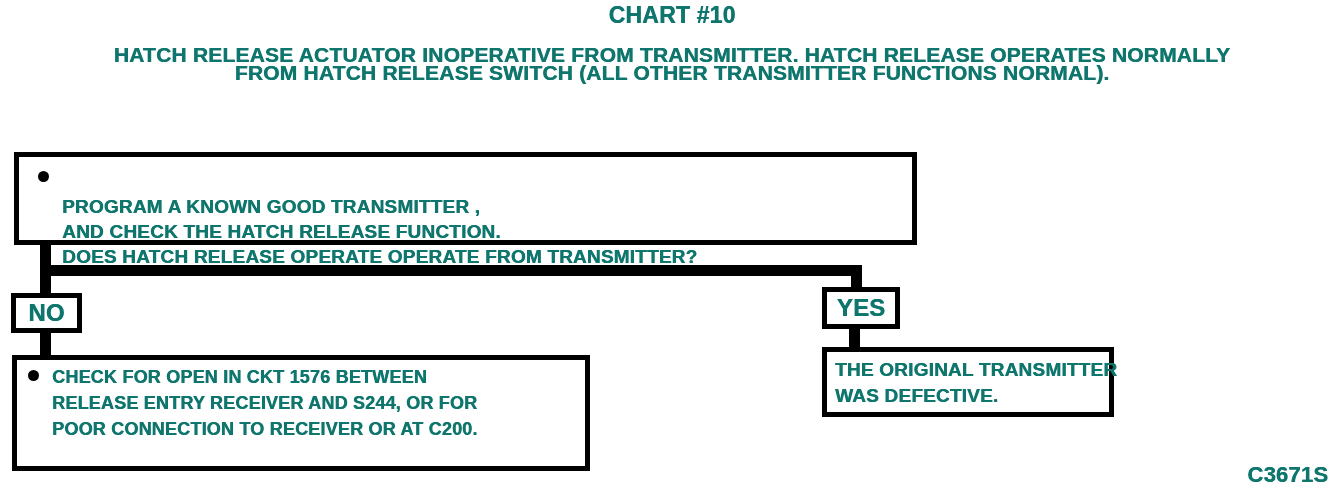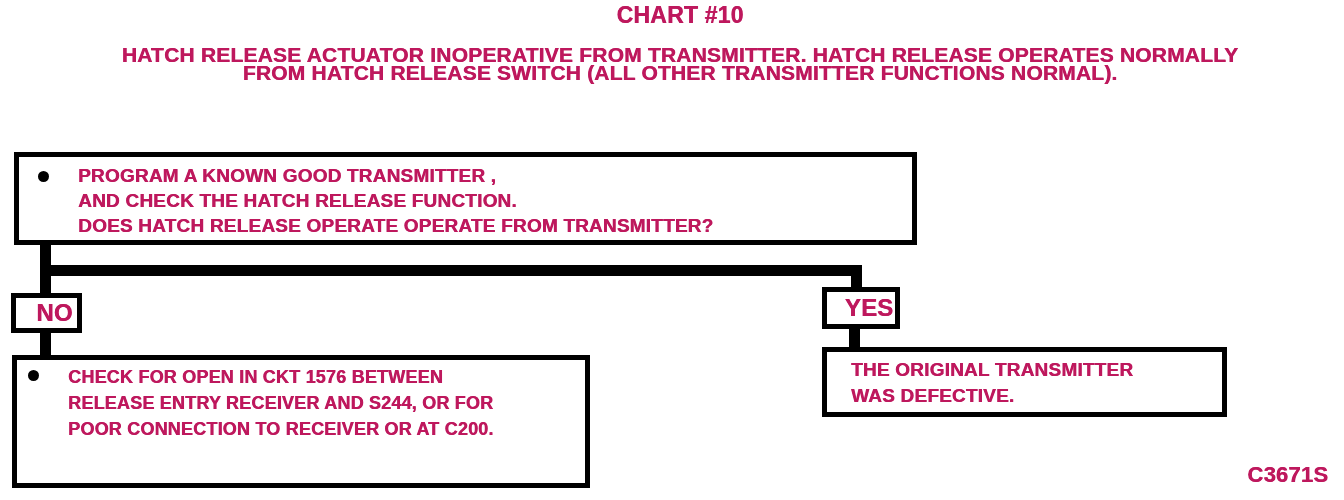--- a/index.html
+++ b/index.html
@@ -11,25 +11,24 @@
     position: relative;
     width: 1344px;
     height: 500px;
     background: #ffffff;
     font-family: "Liberation Sans", sans-serif;
     color: #000000;
     overflow: hidden;
   }
   .ink {
     font-weight: 700;
-    color: #be185d;
+    color: #0f766e;
     text-shadow: 0.5px 0 currentColor; 
     letter-spacing: 0.2px;
     white-space: nowrap;
-    padding-left: 16px;
   }
   .chart-title {
     position: absolute;
     top: 3px; left: 0; right: 0;
     text-align: center;
     font-size: 23px;
     line-height: 25px;
   }
   .subtitle-1 {
     position: absolute;
@@ -45,21 +44,21 @@
     font-size: 21px;
     line-height: 25px;
   }
   .box {
     position: absolute;
     box-sizing: border-box;
     border: 5px solid #000;
     background: #fff;
   }
   .question-box { left: 14px; top: 152px; width: 903px; height: 93px; }
-  .question-box .lines { padding: 6px 8px 0 43px; }
+  .question-box .lines { padding: 6px 8px 0 43px; margin-top: 31px; }
   .question-box .line { font-size: 19px; line-height: 25px; }
 
   .bullet {
     position: absolute;
     width: 11px; height: 11px;
     border-radius: 50%;
     background: #000;
   }
   .question-box .bullet { left: 19px; top: 14px; }
 
@@ -75,26 +74,26 @@
 
   .label-box {
     display: flex;
     align-items: center;
     justify-content: center;
   }
   .no-box  { left: 11px;  top: 293px; width: 71px; height: 40px; }
   .yes-box { left: 822px; top: 287px; width: 78px; height: 42px; }
   .label-box .branch-label { font-size: 24px; line-height: 24px; }
 
-  .no-result-box { left: 12px; top: 355px; width: 578px; height: 133px; }
+  .no-result-box { left: 12px; top: 355px; width: 578px; height: 116px; }
   .no-result-box .lines { padding: 4px 6px 0 35px; }
   .no-result-box .line { font-size: 18px; line-height: 26px; }
   .no-result-box .bullet { left: 11px; top: 10px; }
 
-  .yes-result-box { left: 822px; top: 347px; width: 405px; height: 70px; }
+  .yes-result-box { left: 822px; top: 347px; width: 292px; height: 70px; }
   .yes-result-box .lines { padding: 5px 6px 0 8px; }
   .yes-result-box .line { font-size: 19px; line-height: 26px; }
 
   .figure-code {
     position: absolute;
     top: 462px;
     right: 16px;
     font-size: 22px;
     line-height: 26px;
   }

